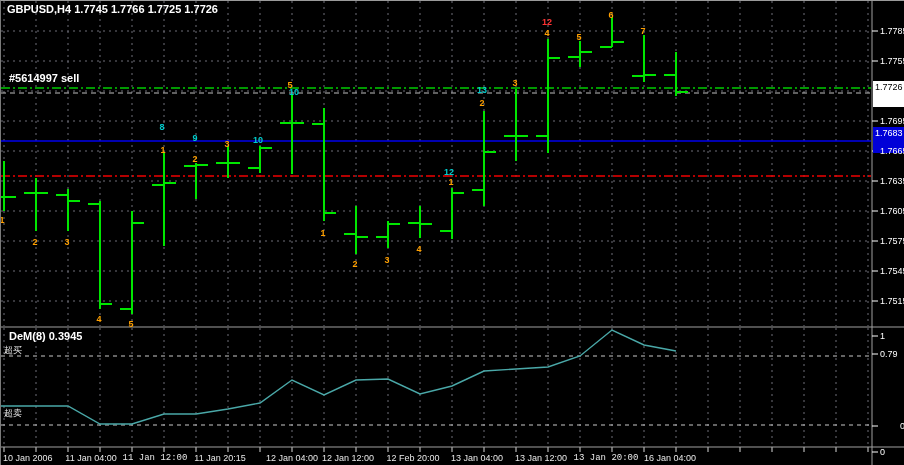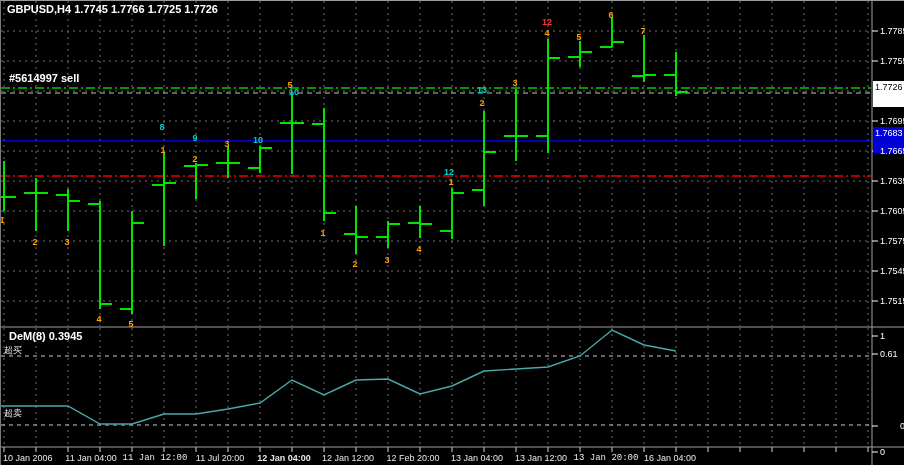--- a/index.html
+++ b/index.html
@@ -224,28 +224,28 @@
   <div class="t axis-lbl" style="left: 879px; top: 30px;">1.7785</div>
       <div class="t axis-lbl" style="left: 879px; top: 60px;">1.7755</div>
       <div class="t axis-lbl" style="left: 879px; top: 120px;">1.7695</div>
       <div class="t axis-lbl" style="left: 879px; top: 150px;">1.7665</div>
       <div class="t axis-lbl" style="left: 879px; top: 180px;">1.7635</div>
       <div class="t axis-lbl" style="left: 879px; top: 210px;">1.7605</div>
       <div class="t axis-lbl" style="left: 879px; top: 240px;">1.7575</div>
       <div class="t axis-lbl" style="left: 879px; top: 270px;">1.7545</div>
       <div class="t axis-lbl" style="left: 879px; top: 300px;">1.7515</div>
       <div class="t axis-lbl" style="left: 879px; top: 335px;">1</div>
-      <div class="t axis-lbl" style="left: 879px; top: 353px;">0.61</div>
+      <div class="t axis-lbl" style="left: 879px; top: 353px;">0.79</div>
       <div class="t axis-lbl" style="left: 879px; top: 425px; padding-left: 20px;">0.21</div>
       <div class="t axis-lbl" style="left: 879px; top: 451px;">0</div>
       <div class="t time-lbl left" style="left: 2px; top: 457px;">10 Jan 2006</div>
       <div class="t time-lbl" style="left: 90px; top: 457px;">11 Jan 04:00</div>
       <div class="t time-lbl" style="left: 154px; top: 457px; font-family: Liberation Mono, monospace;">11 Jan 12:00</div>
-      <div class="t time-lbl" style="left: 219px; top: 457px;">11 Jul 20:00</div>
-      <div class="t time-lbl" style="left: 283px; top: 457px; font-weight: bold;">12 Jan 04:00</div>
+      <div class="t time-lbl" style="left: 219px; top: 457px;">11 Jan 20:15</div>
+      <div class="t time-lbl" style="left: 291px; top: 457px;">12 Jan 04:00</div>
       <div class="t time-lbl" style="left: 347px; top: 457px;">12 Jan 12:00</div>
       <div class="t time-lbl" style="left: 412px; top: 457px;">12 Feb 20:00</div>
       <div class="t time-lbl" style="left: 476px; top: 457px;">13 Jan 04:00</div>
       <div class="t time-lbl" style="left: 540px; top: 457px;">13 Jan 12:00</div>
       <div class="t time-lbl" style="left: 605px; top: 457px; font-family: Liberation Mono, monospace;">13 Jan 20:00</div>
       <div class="t time-lbl" style="left: 669px; top: 457px;">16 Jan 04:00</div>
       <div class="t bar-num" style="left: 1px; top: 219px; color: rgb(255, 160, 0);">1</div>
       <div class="t bar-num" style="left: 34px; top: 241px; color: rgb(255, 160, 0);">2</div>
       <div class="t bar-num" style="left: 66px; top: 241px; color: rgb(255, 160, 0);">3</div>
       <div class="t bar-num" style="left: 98px; top: 318px; color: rgb(255, 160, 0);">4</div>

